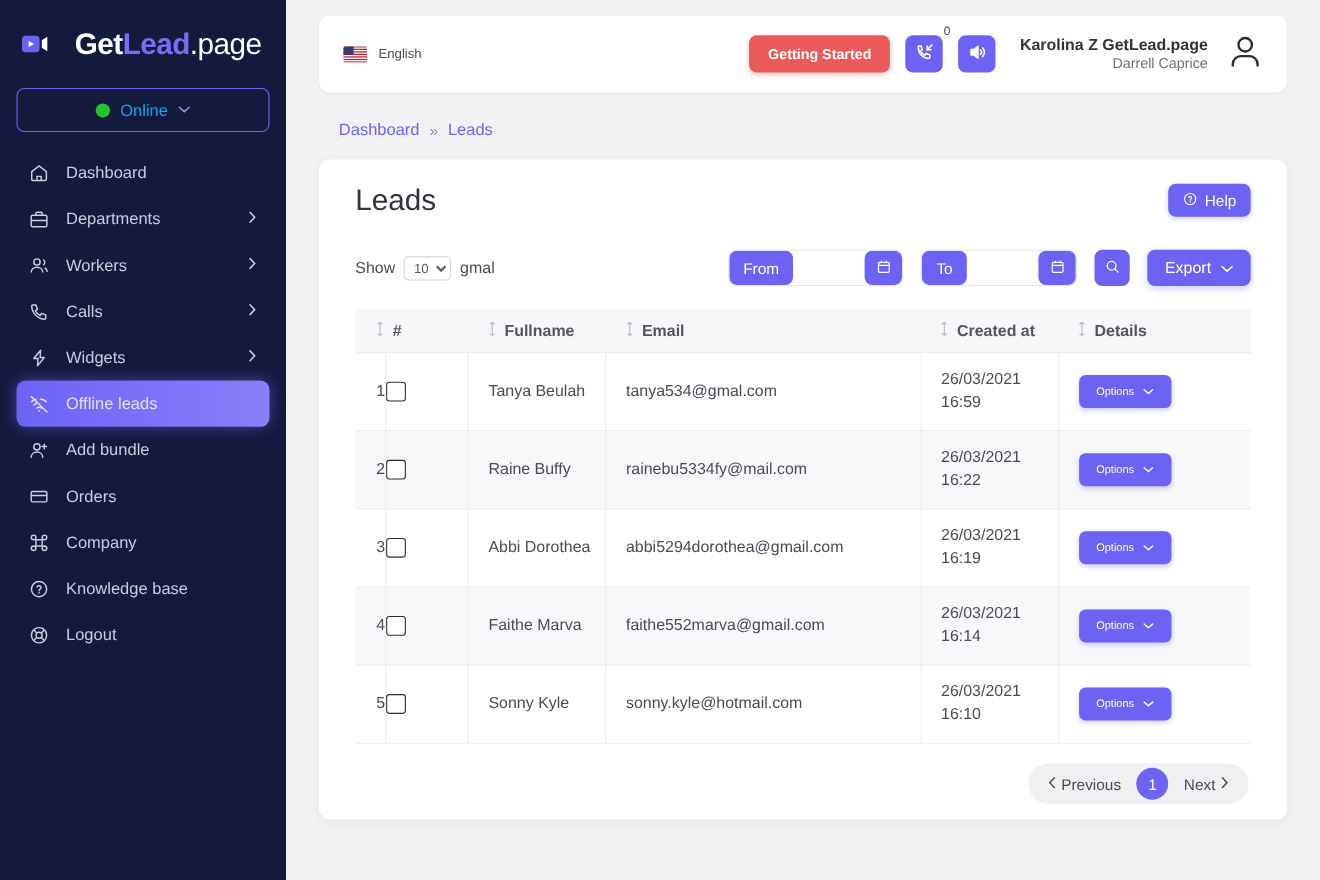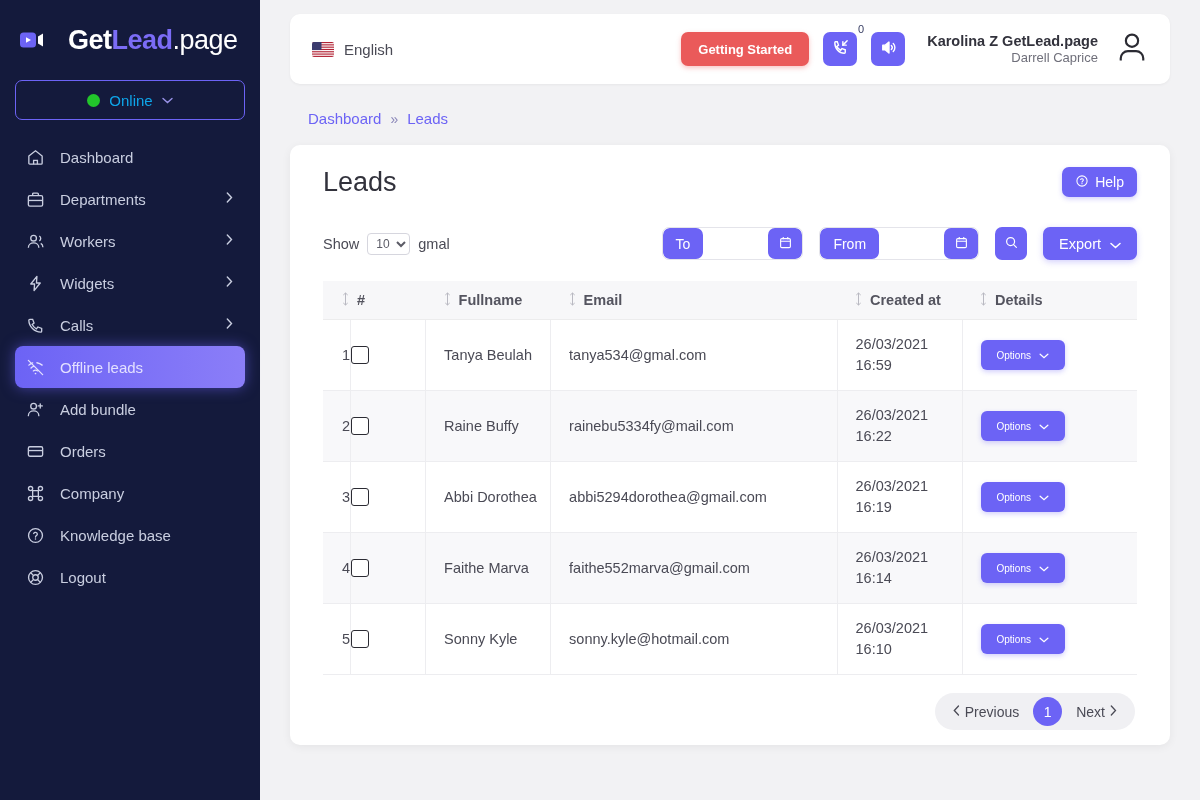--- a/index.html
+++ b/index.html
@@ -83,21 +83,21 @@
     border-radius: 10px;
     display: flex; align-items: center;
     padding: 0 18px 0 22px;
     box-shadow: 0 1px 3px rgba(0,0,0,0.05);
   }
   .lang { display: flex; align-items: center; gap: 10px; cursor: pointer; }
   .flag {
     width: 22px; height: 15px; border-radius: 2px; overflow: hidden;
     display: block;
   }
-  .lang-label { font-size: 15px; color: #4a4a55; }
+  .lang-label { font-size: 12px; color: #4a4a55; }
   .topbar-spacer { flex: 1 1 auto; }
 
   .btn-getting {
     background: #ea5a5a; color: #fff;
     border: none; border-radius: 7px;
     height: 34px; padding: 0 17px;
     font-size: 13px; font-weight: bold;
     font-family: "Liberation Sans", sans-serif;
     cursor: pointer;
     box-shadow: 0 2px 5px rgba(234,90,90,0.35);
@@ -336,39 +336,39 @@
         <span class="lbl">Workers</span>
         <span class="chev">
           <svg width="7" height="11" viewBox="0 0 7 11">
               <path d="M1.3 1 L5.5 5.5 L1.3 10" stroke="currentColor" stroke-width="1.4" fill="none" stroke-linecap="round"></path>
             </svg>
         </span>
       </div>
 
       <div class="nav-item">
         <span class="ico">
-          <svg width="19" height="19" viewBox="0 0 20 20" fill="none" stroke="currentColor" stroke-width="1.4" stroke-linejoin="round">
-              <path d="M11.5 2.5 L5 10.5 h4 L8.5 17.5 L15 9.5 h-4 Z"></path>
-            </svg>
-        </span>
-        <span class="lbl">Widgets</span>
+          <svg width="19" height="19" viewBox="0 0 20 20" fill="none" stroke="currentColor" stroke-width="1.4">
+              <path d="M4 3.5 h3 l1.5 4 -2 1.5 a10 10 0 0 0 4.5 4.5 l1.5-2 4 1.5 v3 a1 1 0 0 1-1 1 C9 17 3 11 3 4.5 a1 1 0 0 1 1-1 Z"></path>
+            </svg>
+        </span>
+        <span class="lbl">Calls</span>
         <span class="chev">
           <svg width="7" height="11" viewBox="0 0 7 11">
               <path d="M1.3 1 L5.5 5.5 L1.3 10" stroke="currentColor" stroke-width="1.4" fill="none" stroke-linecap="round"></path>
             </svg>
         </span>
       </div>
 
       <div class="nav-item">
         <span class="ico">
-          <svg width="19" height="19" viewBox="0 0 20 20" fill="none" stroke="currentColor" stroke-width="1.4">
-              <path d="M4 3.5 h3 l1.5 4 -2 1.5 a10 10 0 0 0 4.5 4.5 l1.5-2 4 1.5 v3 a1 1 0 0 1-1 1 C9 17 3 11 3 4.5 a1 1 0 0 1 1-1 Z"></path>
-            </svg>
-        </span>
-        <span class="lbl">Calls</span>
+          <svg width="19" height="19" viewBox="0 0 20 20" fill="none" stroke="currentColor" stroke-width="1.4" stroke-linejoin="round">
+              <path d="M11.5 2.5 L5 10.5 h4 L8.5 17.5 L15 9.5 h-4 Z"></path>
+            </svg>
+        </span>
+        <span class="lbl">Widgets</span>
         <span class="chev">
           <svg width="7" height="11" viewBox="0 0 7 11">
               <path d="M1.3 1 L5.5 5.5 L1.3 10" stroke="currentColor" stroke-width="1.4" fill="none" stroke-linecap="round"></path>
             </svg>
         </span>
       </div>
 
       <div class="nav-item active">
         <span class="ico">
           <svg width="19" height="19" viewBox="0 0 20 20" fill="none" stroke="currentColor" stroke-width="1.4" stroke-linecap="round">
@@ -533,36 +533,36 @@
           <span>Show</span>
           <select class="show-select">
             <option>10</option>
           </select>
           <span>gmal</span>
         </div>
 
         <div class="tb-spacer"></div>
 
         <div class="date-grp">
-          <span class="date-tag">To</span>
+          <span class="date-tag">From</span>
           <input class="date-input" type="text" placeholder="" style="">
           <button class="date-cal">
             <span>
               <svg width="15" height="15" viewBox="0 0 20 20" fill="none" stroke="#ffffff" stroke-width="1.5">
                   <rect x="3.5" y="4.8" width="13" height="12" rx="1.6"></rect>
                   <path d="M3.5 8.3 h13"></path>
                   <path d="M7 2.8 v3"></path>
                   <path d="M13 2.8 v3"></path>
                 </svg>
             </span>
           </button>
         </div>
 
         <div class="date-grp">
-          <span class="date-tag">From</span>
+          <span class="date-tag">To</span>
           <input class="date-input" type="text" placeholder="" style="">
           <button class="date-cal">
             <span>
               <svg width="15" height="15" viewBox="0 0 20 20" fill="none" stroke="#ffffff" stroke-width="1.5">
                   <rect x="3.5" y="4.8" width="13" height="12" rx="1.6"></rect>
                   <path d="M3.5 8.3 h13"></path>
                   <path d="M7 2.8 v3"></path>
                   <path d="M13 2.8 v3"></path>
                 </svg>
             </span>

